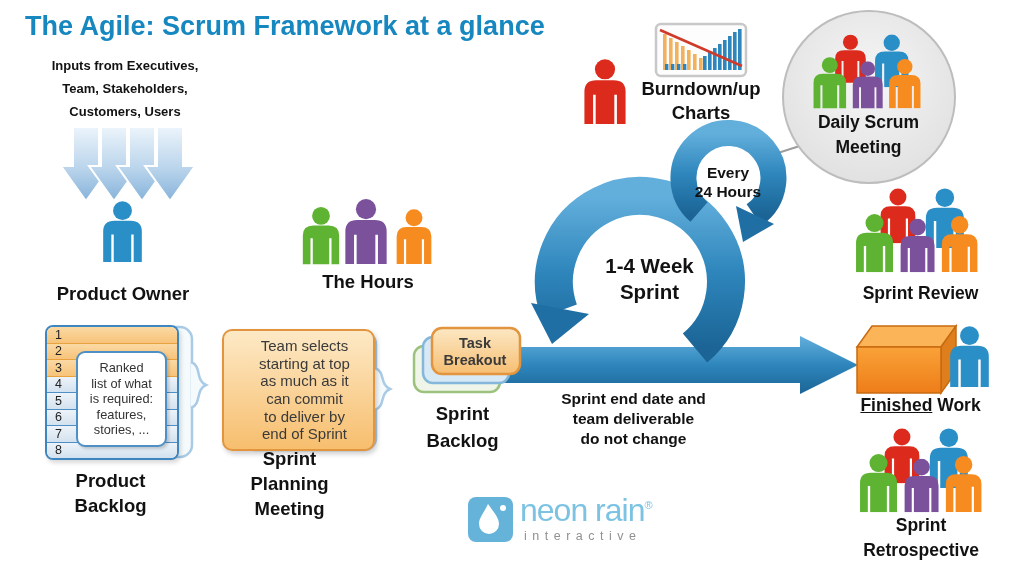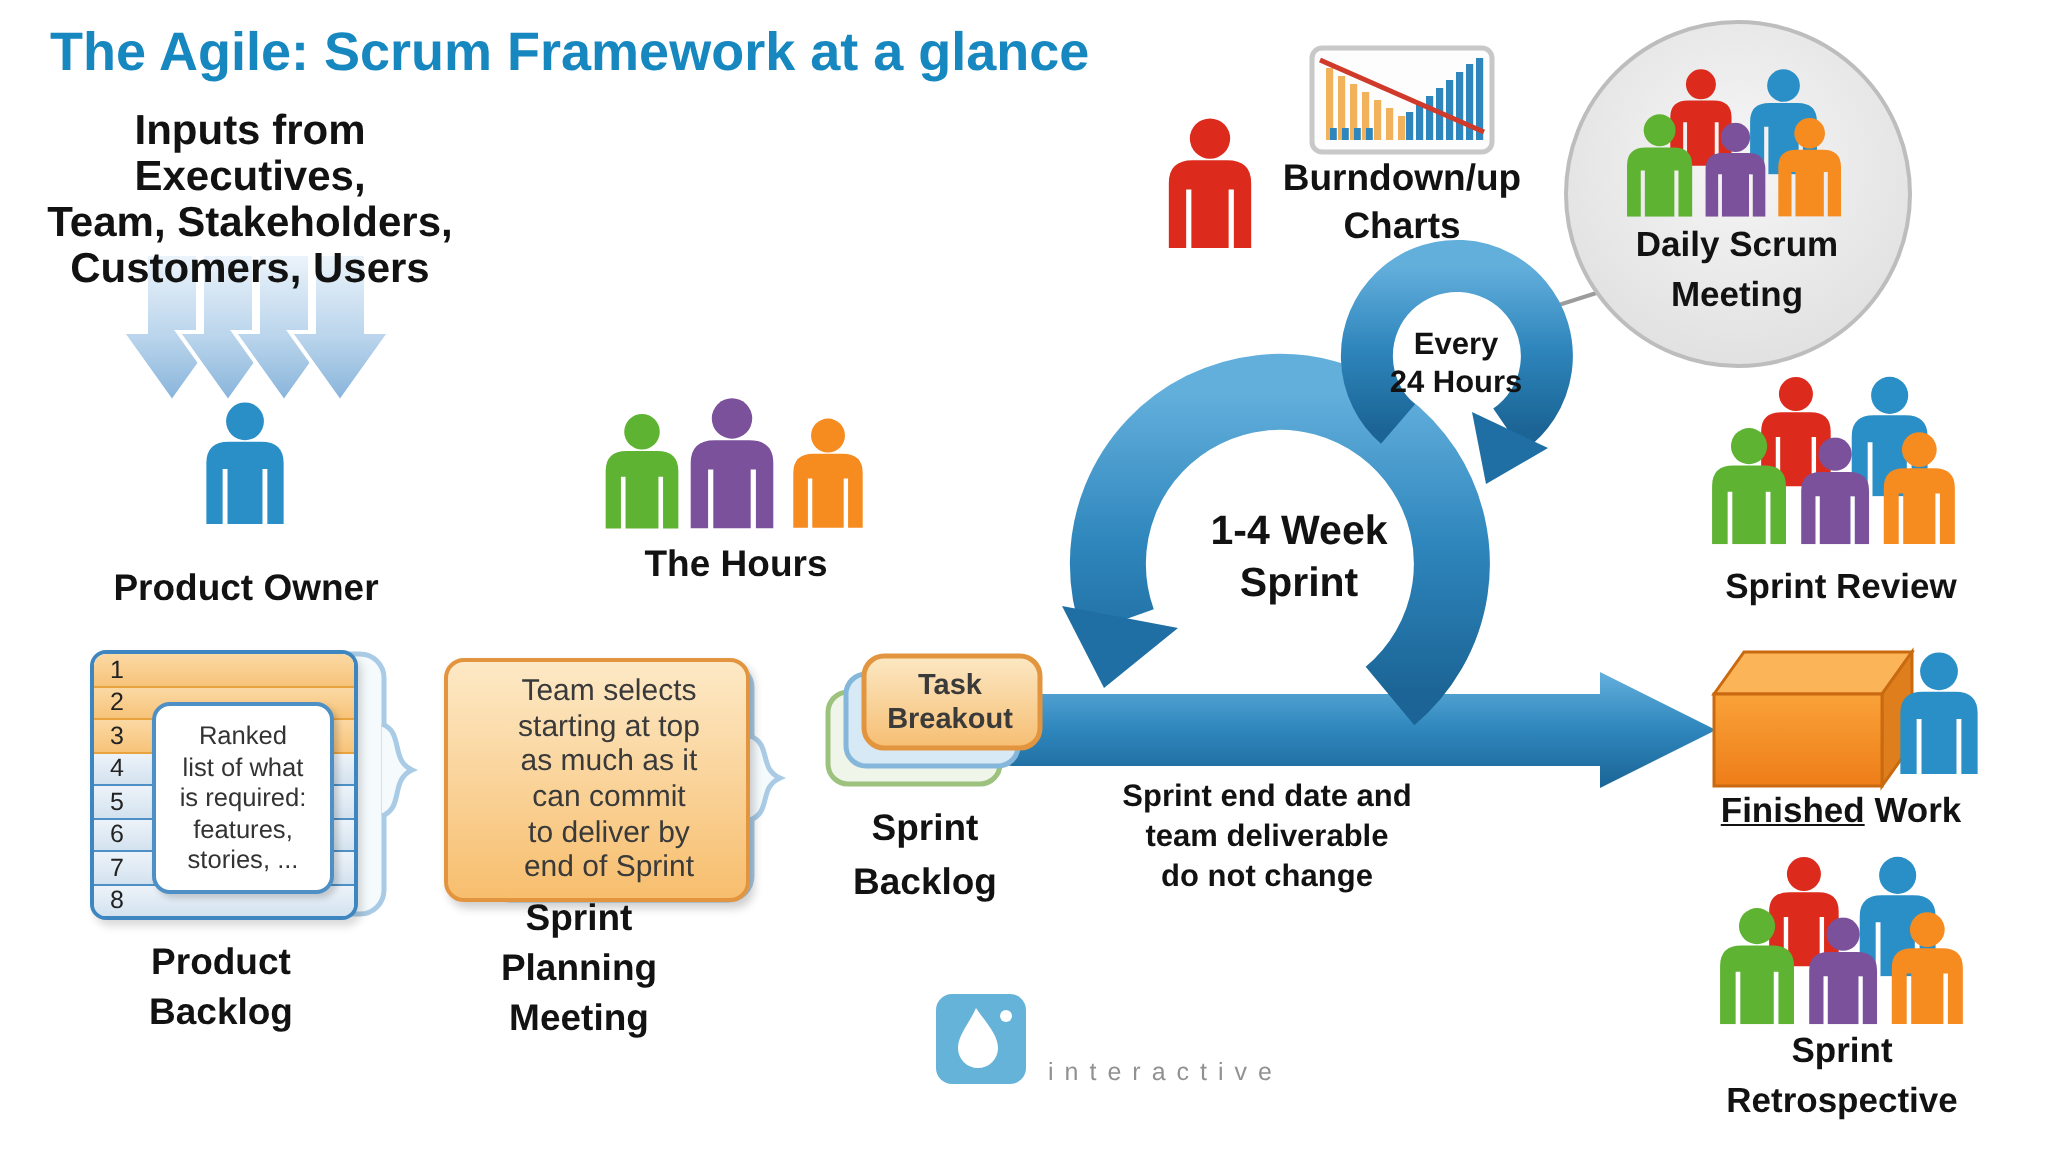--- a/index.html
+++ b/index.html
@@ -2,21 +2,21 @@
 <html><head>
 <meta charset="utf-8">
 <style>
   html,body{margin:0;padding:0;background:#fff;}
   #canvas{position:relative;width:1024px;height:575px;background:#fff;overflow:hidden;
           font-family:"Liberation Sans",sans-serif;}
   .abs{position:absolute;}
   svg{display:block;}
   .lbl{position:absolute;font-weight:bold;color:#121212;text-align:center;white-space:pre-line;}
   #title{left:25px;top:11px;width:620px;font-size:27px;font-weight:bold;color:#1787C0;}
-  #inputs-note{left:12px;top:54px;width:226px;font-size:21px;line-height:23px;}
+  #inputs-note{left:12px;top:54px;width:226px;font-size:13px;line-height:23px;}
   #owner-label{left:33px;top:271px;width:180px;font-size:18.5px;margin-top:12px;}
   #team-label{left:288px;top:271px;width:160px;font-size:18.5px;}
   #scrum-master-label{left:544px;top:120px;width:120px;font-size:18.5px;line-height:24px;}
   #burndown-label{left:616px;top:77px;width:170px;font-size:18.5px;line-height:24px;}
   #every24-label{left:668px;top:163px;width:120px;font-size:15.5px;line-height:19px;}
   #sprint14-label{left:572px;top:253px;width:155px;font-size:20.5px;line-height:26px;}
   #daily-label{left:786px;top:110px;width:165px;font-size:17.5px;line-height:25px;}
   #review-label{left:828px;top:283px;width:185px;font-size:17.5px;}
   #finished-label{left:828px;top:395px;width:185px;font-size:17.5px;}
   #finished-label .u{text-decoration:underline;}
@@ -232,15 +232,16 @@
 Backlog</div>
   <div id="splanning-label" class="lbl">Sprint
 Planning
 Meeting</div>
   <div id="sbacklog-label" class="lbl">Sprint
 Backlog</div>
   <div id="endnote-label" class="lbl">Sprint end date and
 team deliverable
 do not change</div>
 
+  <div id="neonrain-text" class="abs"><span>neon rain</span><span class="reg">®</span></div>
   <div id="neonrain-sub" class="abs">interactive</div>
 
 </div>
 
 </body></html>

